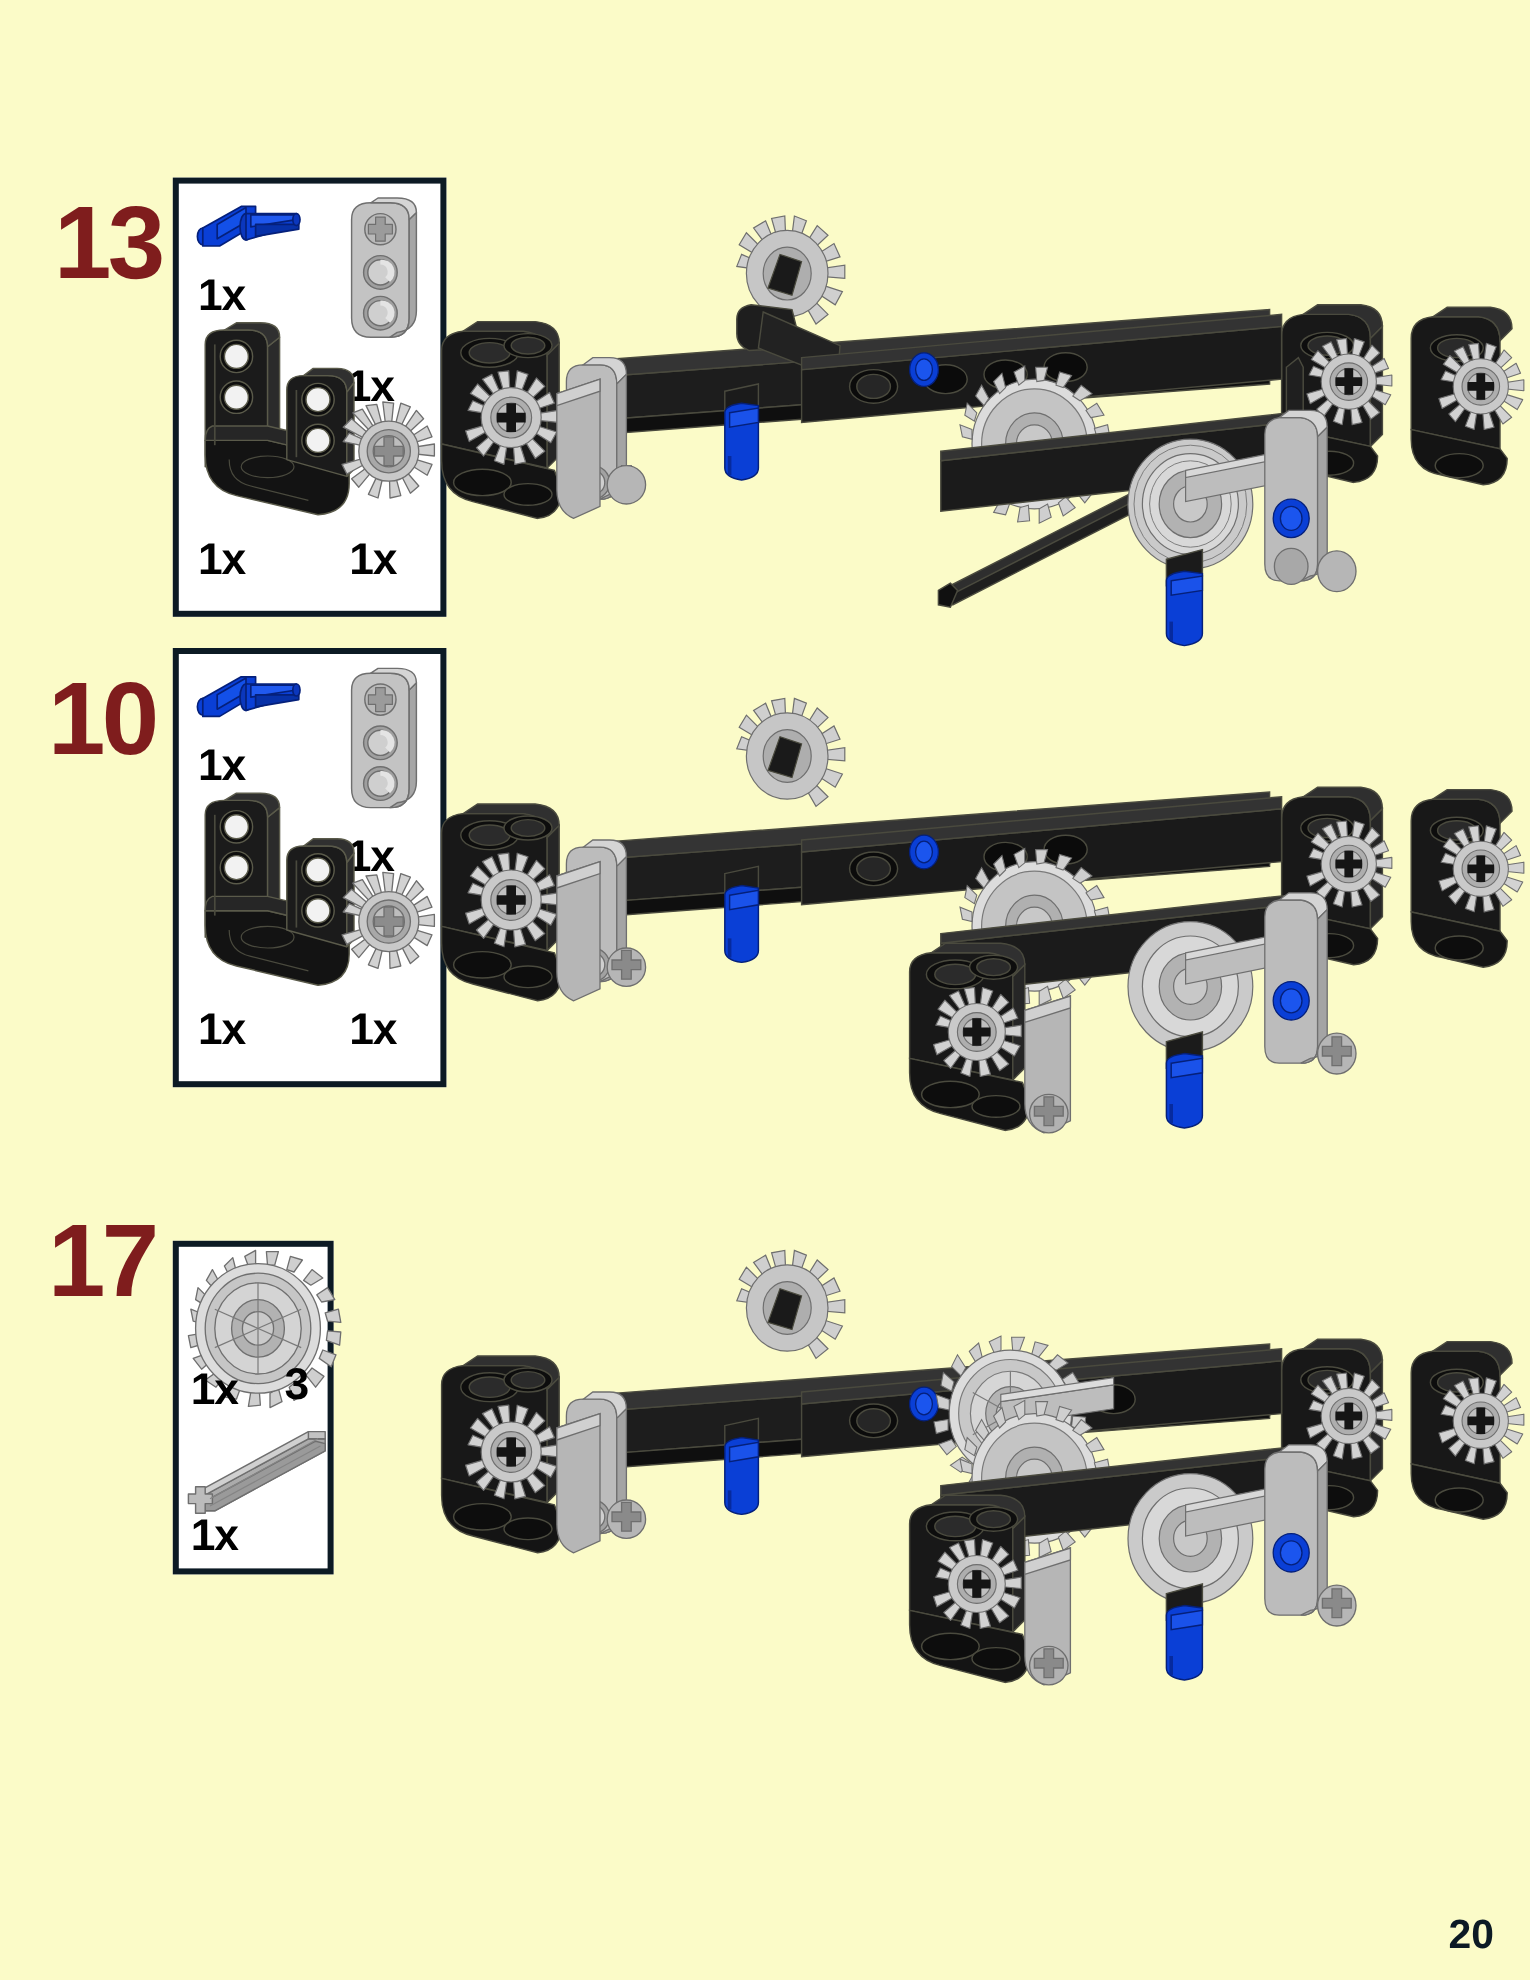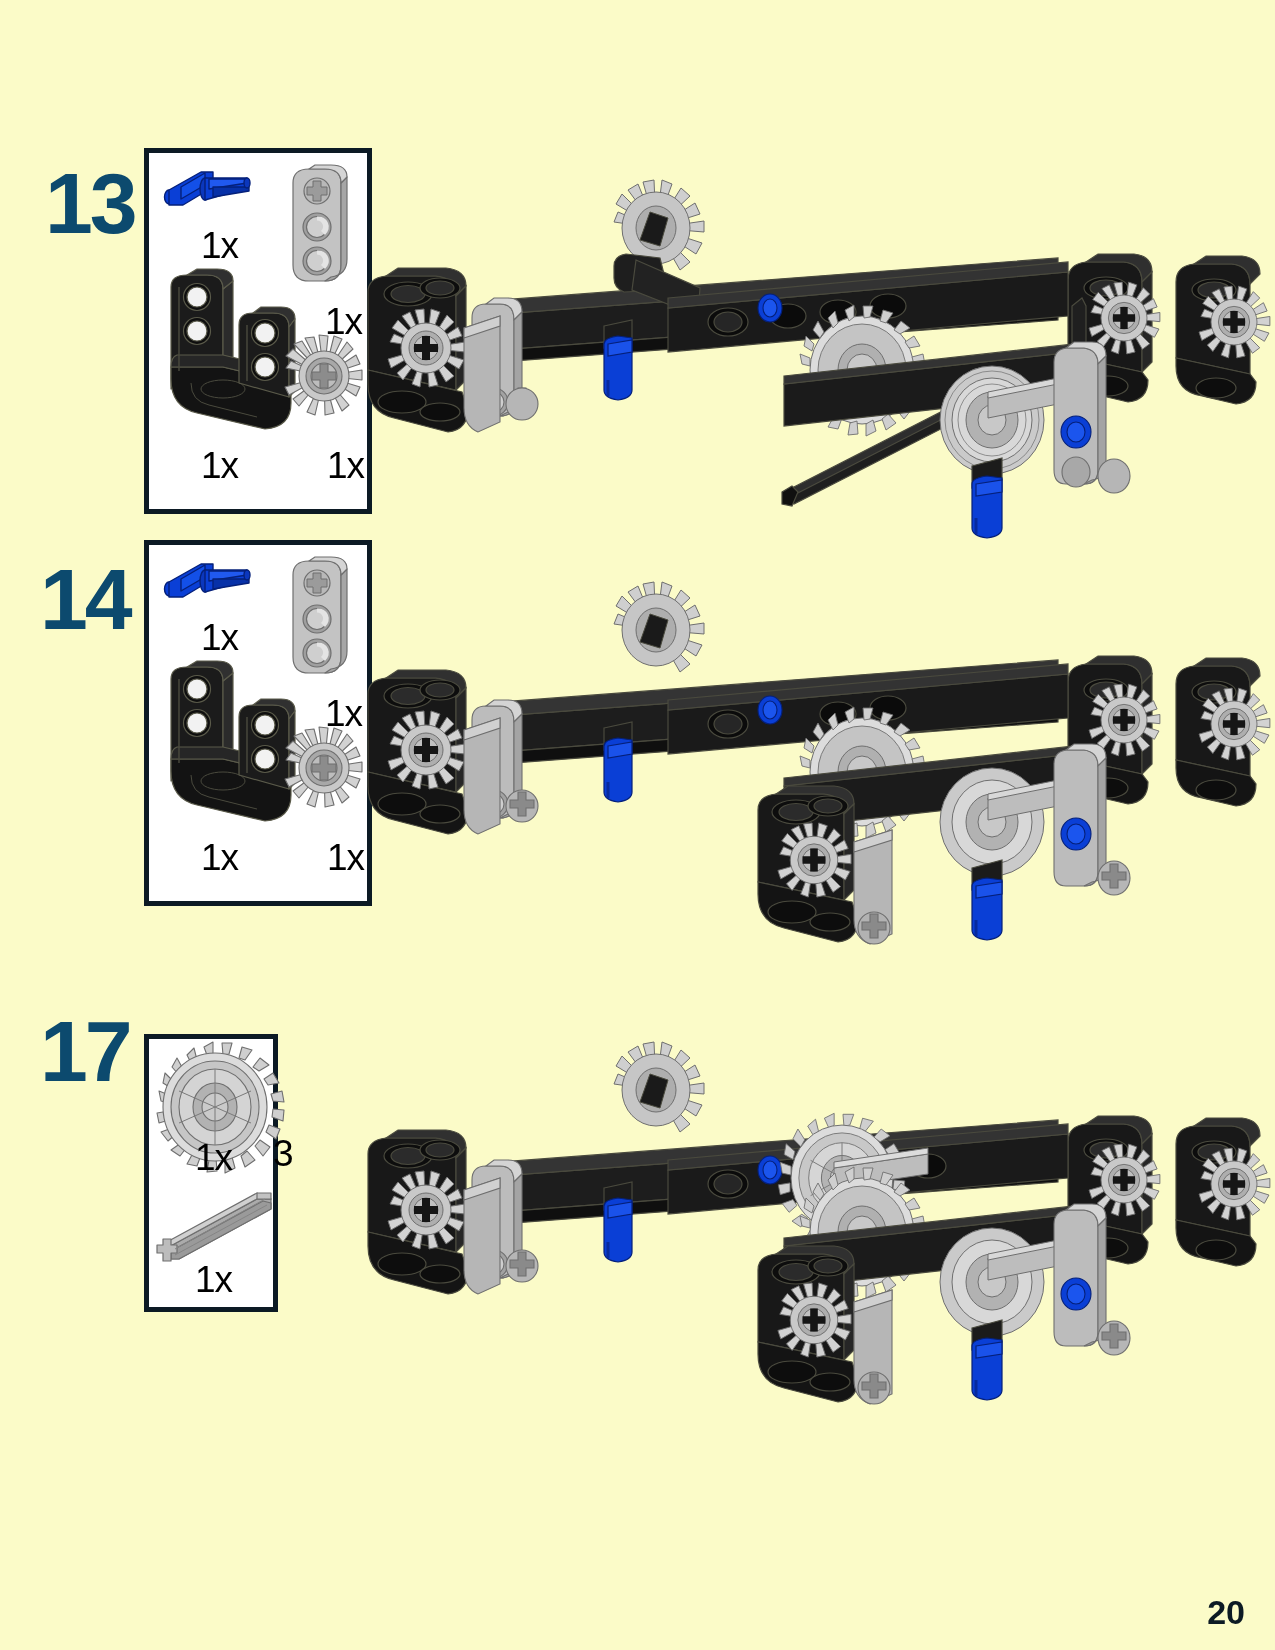--- a/index.html
+++ b/index.html
@@ -11,44 +11,43 @@
     overflow:hidden;
   }
   .page{position:absolute;inset:0;}
 
   
   .step{position:absolute;}
 
   .step-number{
     position:absolute;
     font-weight:bold;
-    color:#0c4a6e;
+    color:#7f1d1d;
     font-size:86px;
     line-height:86px;
     letter-spacing:-3px;
     font-family:"Liberation Sans", sans-serif;
   }
 
   .parts-box{
     position:absolute;
     background:#ffffff;
     border:5px solid #0c1a24;
     box-sizing:border-box;
   }
 
   .qty{
     position:absolute;
-    font-weight:normal;
+    font-weight:bold;
     color:#000000;
     font-size:37px;
     line-height:37px;
     letter-spacing:-1px;
     white-space:nowrap;
     font-family:"Liberation Sans", sans-serif;
-    margin-left:36px;
   }
 
   .part{position:absolute;}
 
   .model{position:absolute;}
 
   .page-number{
     position:absolute;
     right:30px;bottom:18px;
     font-size:34px;
@@ -390,21 +389,21 @@
           <path d="M604 344 Q604 338 619 336 L634 338 L634 388 Q634 396 619 398 Q604 396 604 388 Z" fill="#0a3fd6"></path>
           <path d="M608 344 L634 340 L634 352 L608 356 Z" fill="#1a52ea"></path>
           <path d="M608 378 L608 394" stroke="#062a9e" stroke-width="3"></path>
         </g>
       </svg>
     </div>
   </div>
 
   <div class="step" style="left:0;top:0;">
 
-    <div class="step-number" style="left:40px;top:556px;">14</div>
+    <div class="step-number" style="left:40px;top:556px;">10</div>
 
     <div class="parts-box" style="left:144px;top:540px;width:228px;height:366px;">
 
       <div class="part" style="left:12px;top:14px;">
         <svg width="96" height="56" viewBox="0 0 96 56">
           <g stroke="#05207a" stroke-width="1.4" stroke-linejoin="round">
             <path d="M8 36 L8 24 L30 12 L30 24 Z" fill="#0a3fd6"></path>
             <ellipse cx="8" cy="30" rx="4.5" ry="7" fill="#0a3fd6"></ellipse>
             <path d="M8 23 L40 5 L52 5 L52 20 L22 38 L8 38 Z" fill="#0a3fd6"></path>
             <path d="M20 20 L44 6 L44 18 L20 32 Z" fill="#1350e8"></path>

